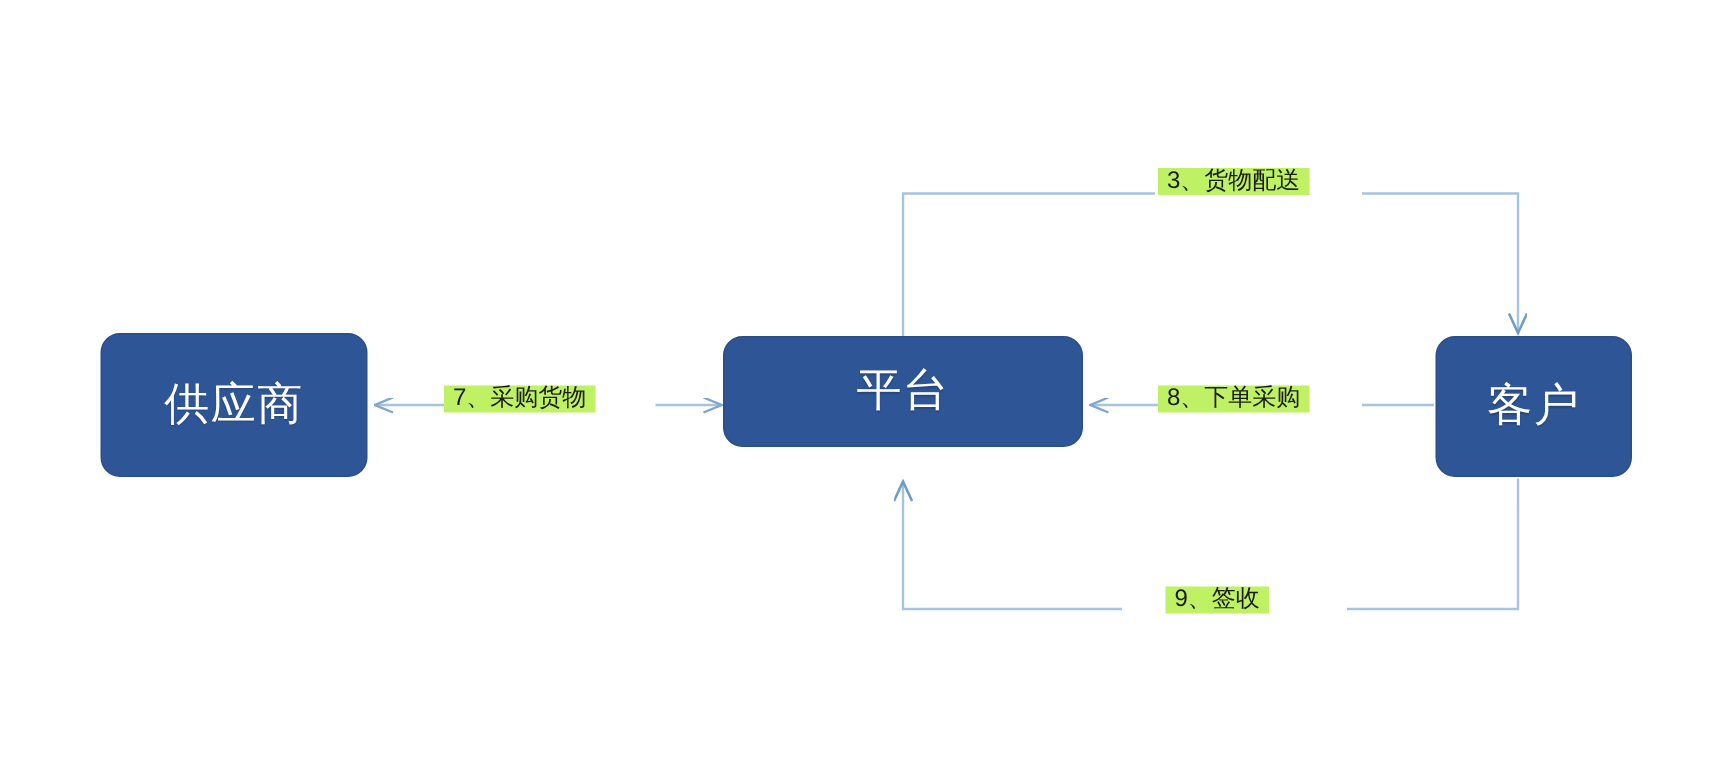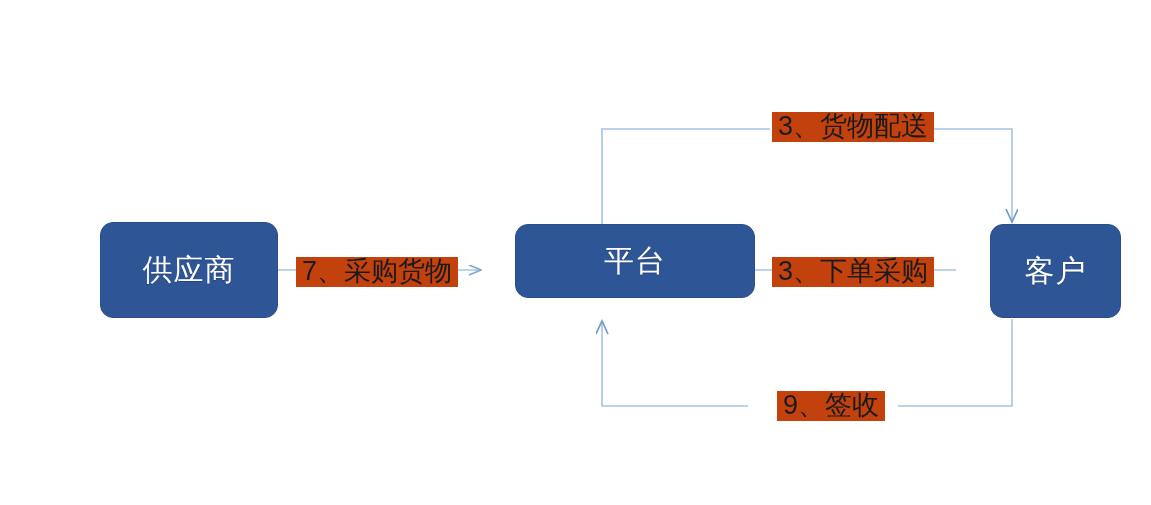--- a/index.html
+++ b/index.html
@@ -32,33 +32,32 @@
     border: 1px solid #2A4E88;
     border-radius: 13px;
     display: flex;
     align-items: center;
     justify-content: center;
     color: #ffffff;
     font-size: 30px;
     letter-spacing: 1px;
     font-family: "Liberation Sans", "DejaVu Sans", sans-serif;
     text-shadow: 0 1px 1px rgba(0,0,0,0.18);
-    margin-left: 33px;
   }
   .node-label {
     line-height: 1;
     white-space: nowrap;
   }
   .edge-label {
     position: absolute;
-    font-size: 27px;
+    font-size: 16px;
     color: #1b1b1b;
     white-space: nowrap;
     font-family: "Liberation Sans", "DejaVu Sans", sans-serif;
-    background: #c2410c;
+    background: #bef264;
     padding: 0 6px;
     line-height: 1.1;
   }
 </style>
 </head>
 <body>
 
 <div id="canvas">
 
   <svg id="diagram-svg" viewBox="0 0 1151 505" xmlns="http://www.w3.org/2000/svg">
@@ -102,19 +101,19 @@
   <div class="node-box" style="left:482px; top:224px; width:240px; height:74px;">
     <span class="node-label">平台</span>
   </div>
 
   <div class="node-box" style="left:957px; top:224px; width:131px; height:94px;">
     <span class="node-label">客户</span>
   </div>
 
   <div class="edge-label" style="left:296px; top:257px;">7、采购货物</div>
 
-  <div class="edge-label" style="left:772px; top:257px;">3、下单采购</div>
+  <div class="edge-label" style="left:772px; top:257px;">8、下单采购</div>
 
   <div class="edge-label" style="left:772px; top:112px;">3、货物配送</div>
 
   <div class="edge-label" style="left:777px; top:391px;">9、签收</div>
 
 </div>
 
 </body></html>

